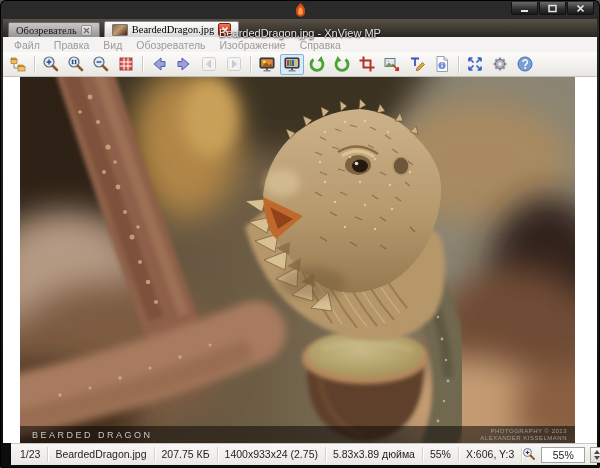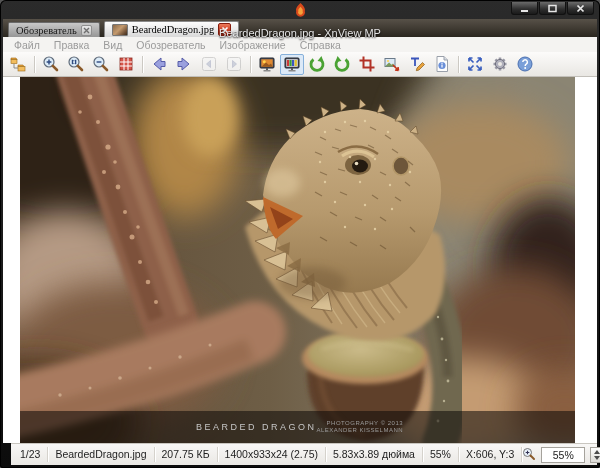--- a/index.html
+++ b/index.html
@@ -48,22 +48,22 @@
   .tbtn { width:24px; height:21px; display:flex; align-items:center; justify-content:center;
           border:1px solid transparent; border-radius:2px; background:transparent; }
   .tbtn.active { background:#dce9f7; border-color:#86b0da; }
   .tbtn.disabled { opacity:.55; }
   .tsep { width:1px; height:17px; background:#ccc9c3; box-shadow:1px 0 0 #fff; margin:0 3px; }
 
   
   .viewer { height:366px; background:#fff; position:relative; overflow:hidden; }
   .photo { position:absolute; left:17px; top:0; width:555px; height:366px; overflow:hidden; }
   .photo svg { display:block; }
-  .wmbar { position:absolute; left:0; right:0; bottom:0; height:32px;
-           background:rgba(13,10,7,0.55); display:flex; justify-content:center;
+  .wmbar { position:absolute; left:0; right:0; bottom:0; height:17px;
+           background:rgba(13,10,7,0.55); display:flex; justify-content:space-between;
            align-items:center; padding:0 8px 0 12px; }
   .wm-title { font-size:9px; letter-spacing:2.5px; color:#c6c6c6; }
   .wm-credit { text-align:right; font-size:6px; line-height:7px; color:#9a9a9a; letter-spacing:.5px; }
 
   
   .statusbar { height:22px; background:linear-gradient(#f8f7f6,#eae8e4);
                border-top:1px solid #c9c6c0; display:flex; align-items:center;
                font-size:10.5px; color:#1e1e1e; padding-left:2px;margin-left:8px; }
   .scell { padding:0 7px; border-right:1px solid #d5d2cc; height:15px; line-height:15px;
            white-space:nowrap; box-shadow:1px 0 0 #fff; }

